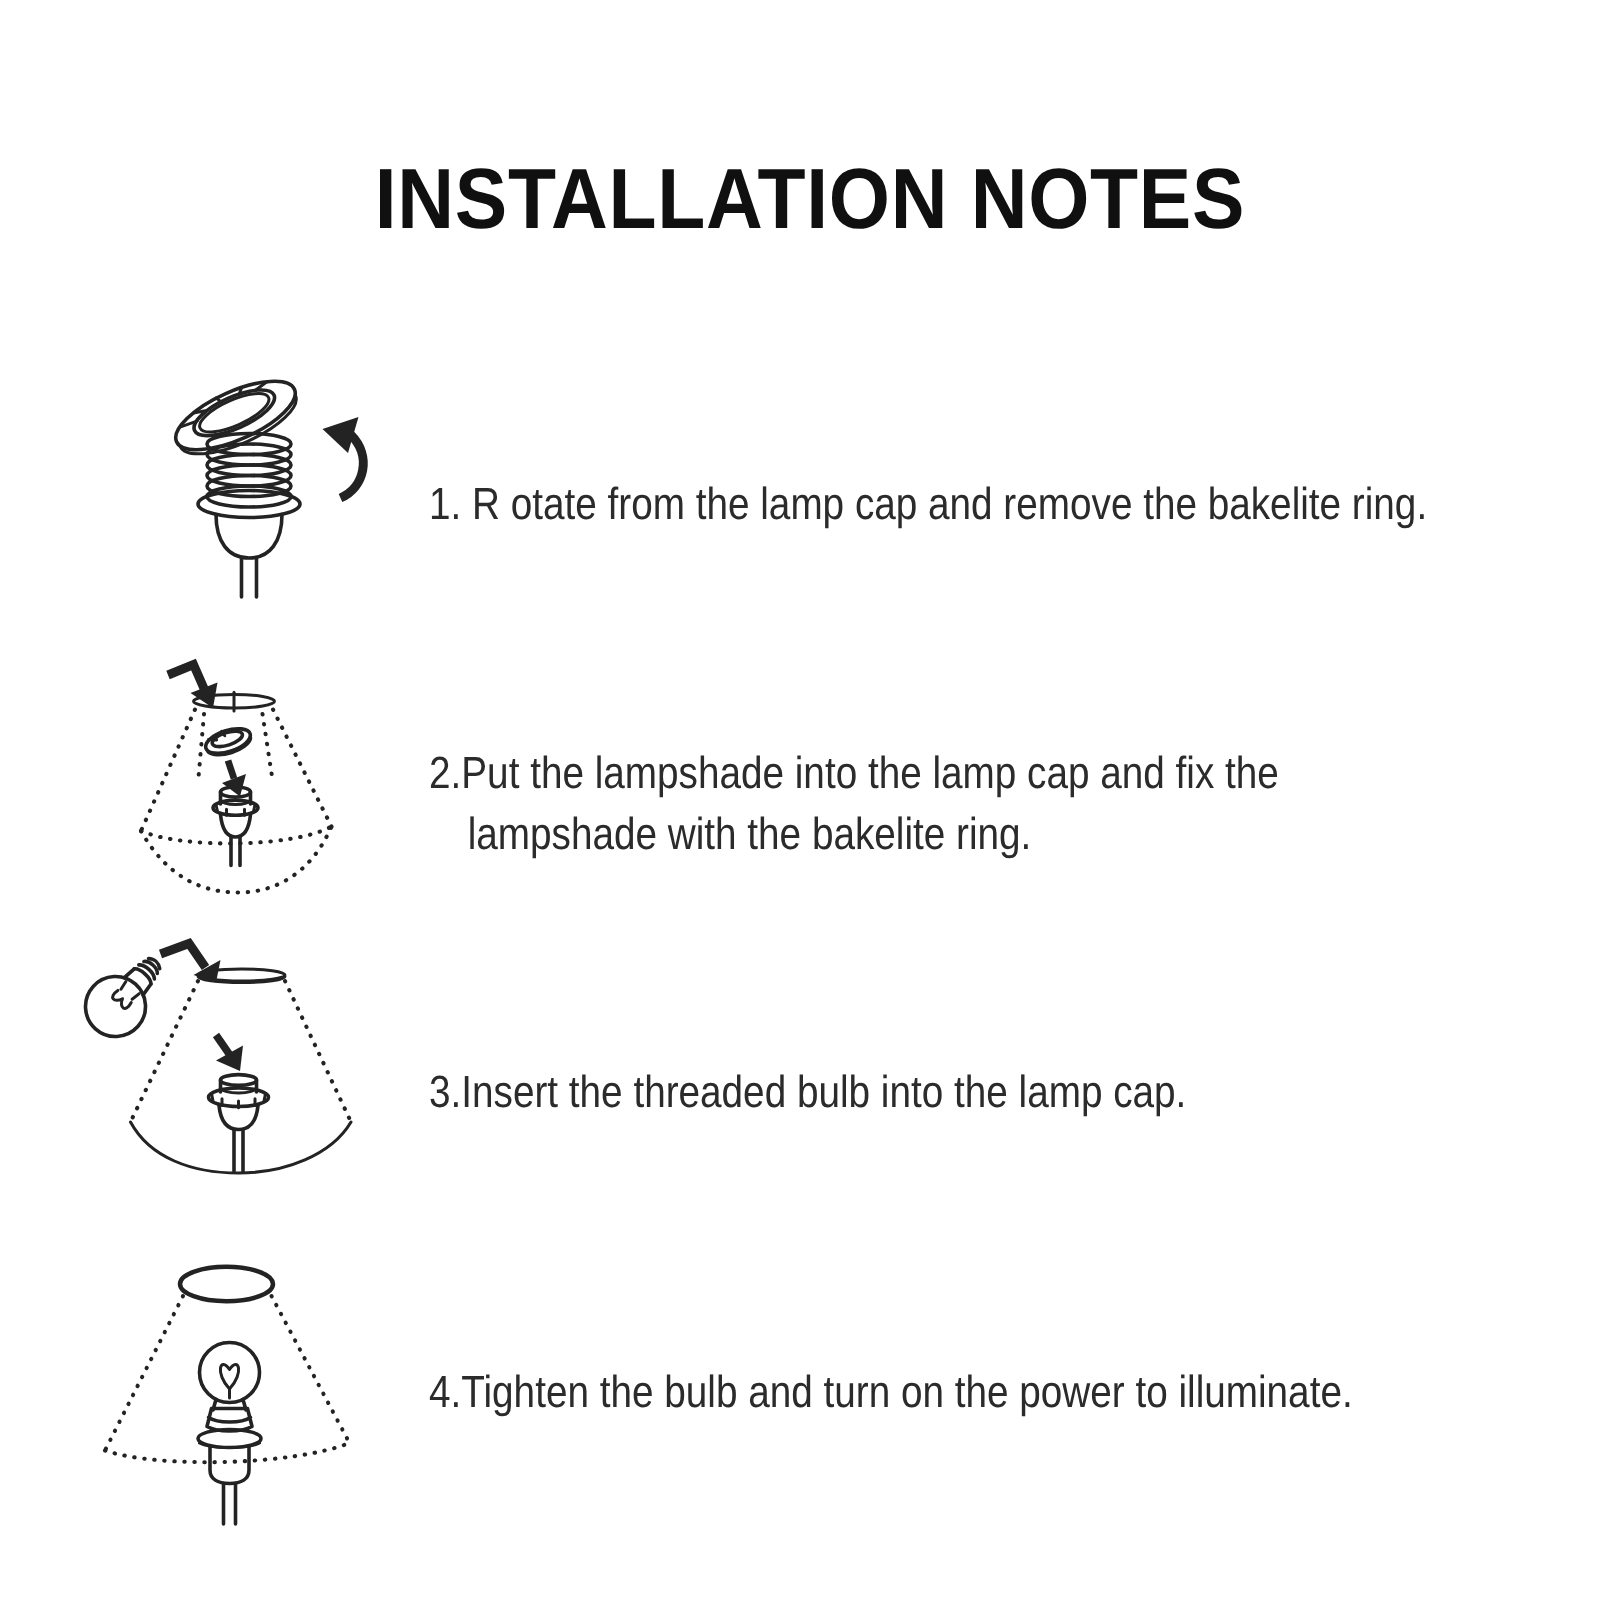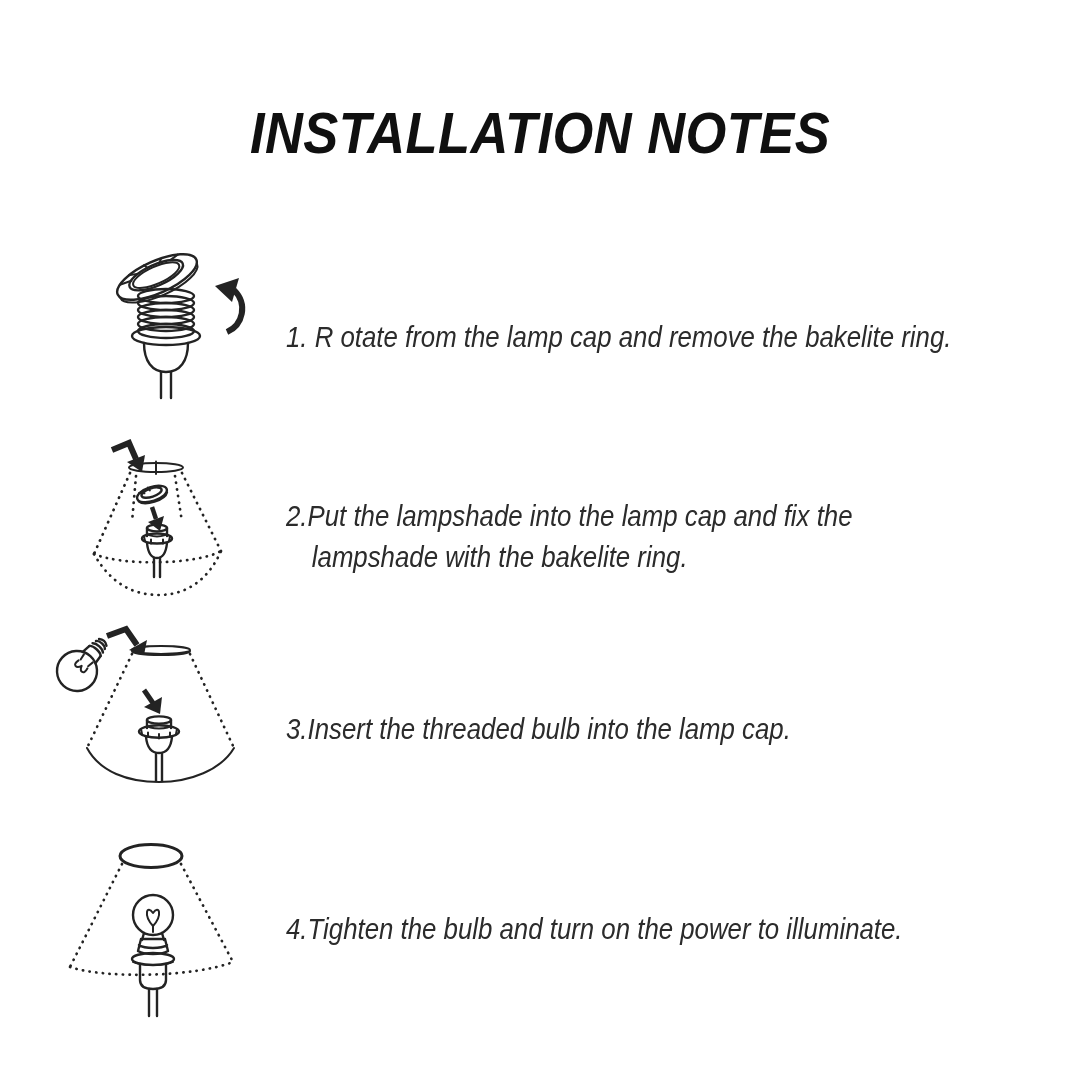--- a/index.html
+++ b/index.html
@@ -1,20 +1,19 @@
 <!DOCTYPE html>
 <html style="--bg: #ffffff; --ink: #2b2b2b; --title-ink: #101010; --art: #232323;"><head>
 <meta charset="utf-8">
 <style>
   html,body{margin:0;padding:0;background:#fff;}
   .canvas{
     position:relative;width:1080px;height:1080px;overflow:hidden;
     background:var(--bg,#ffffff);
     font-family:"Liberation Sans",sans-serif;
-    font-style:italic;
   }
   .title{
     position:absolute;top:100px;left:0;width:100%;margin:0;
     text-align:center;font-size:57px;font-weight:bold;
     color:var(--title-ink,#101010);
     transform:scaleX(0.92);letter-spacing:0.5px;white-space:nowrap;
   }
   .fig{position:absolute;}
   #f1{left:80px;top:240px;width:180px;height:160px;}
   #f2{left:60px;top:430px;width:200px;height:170px;}

